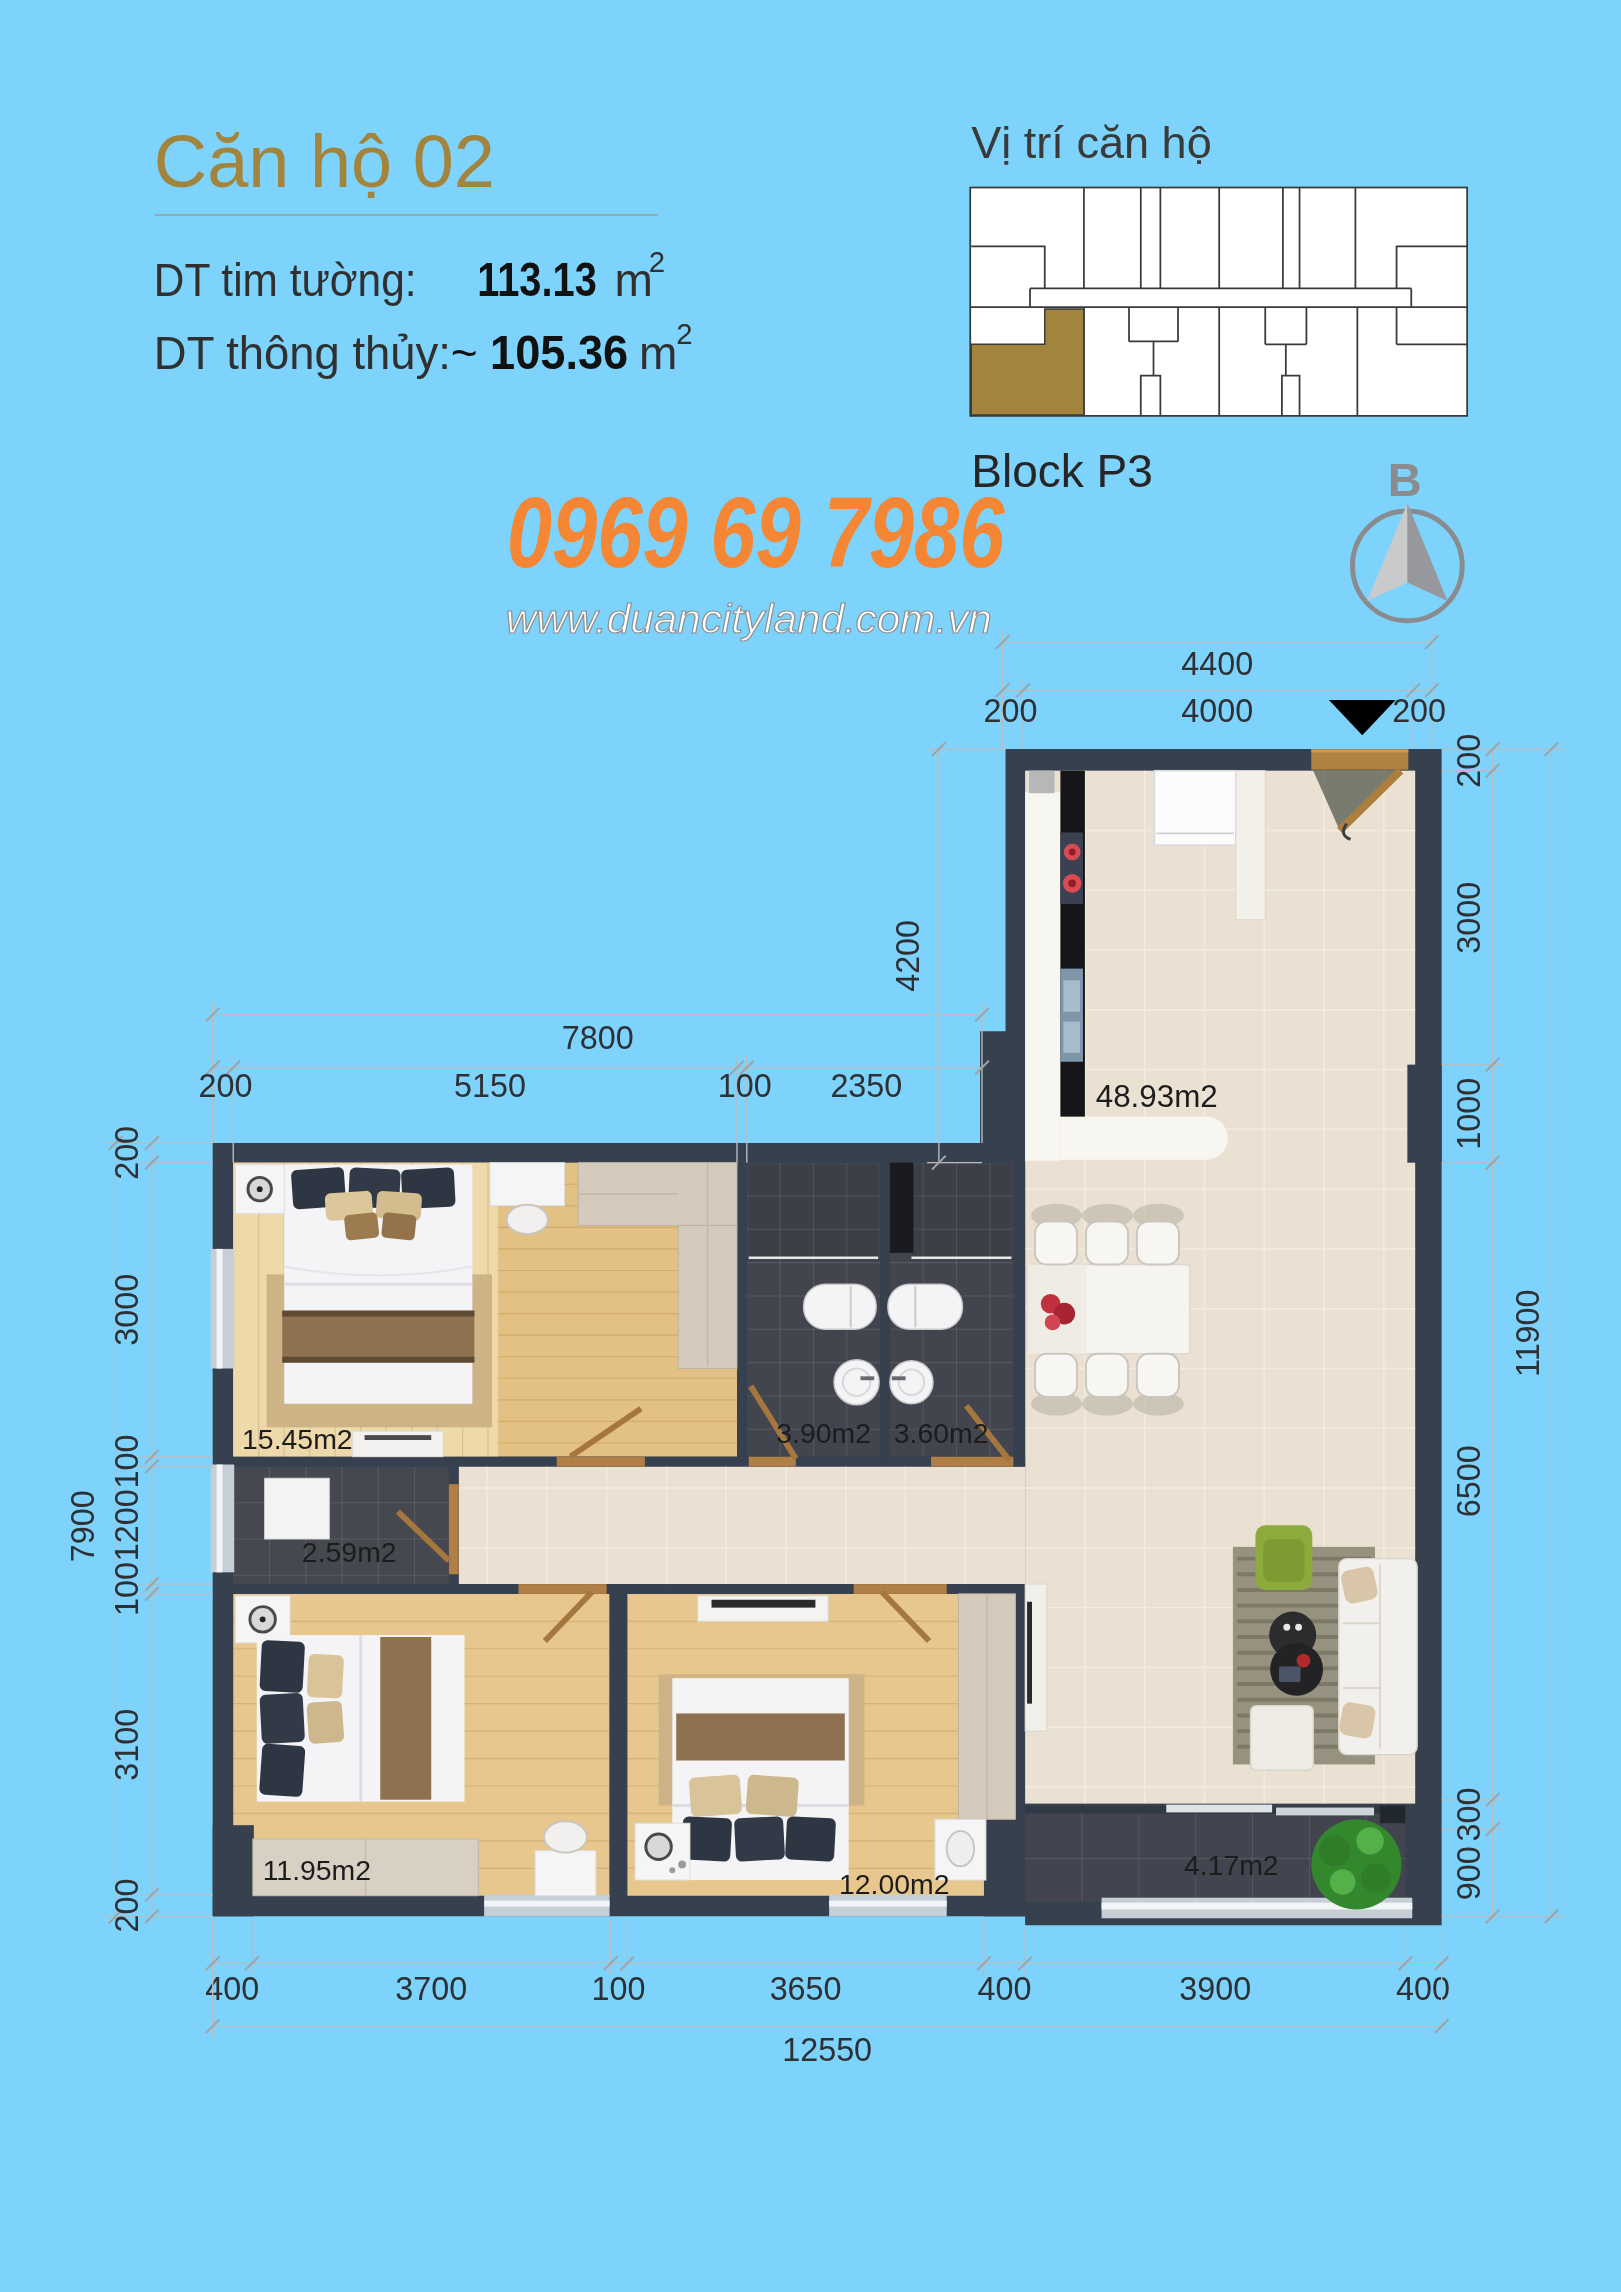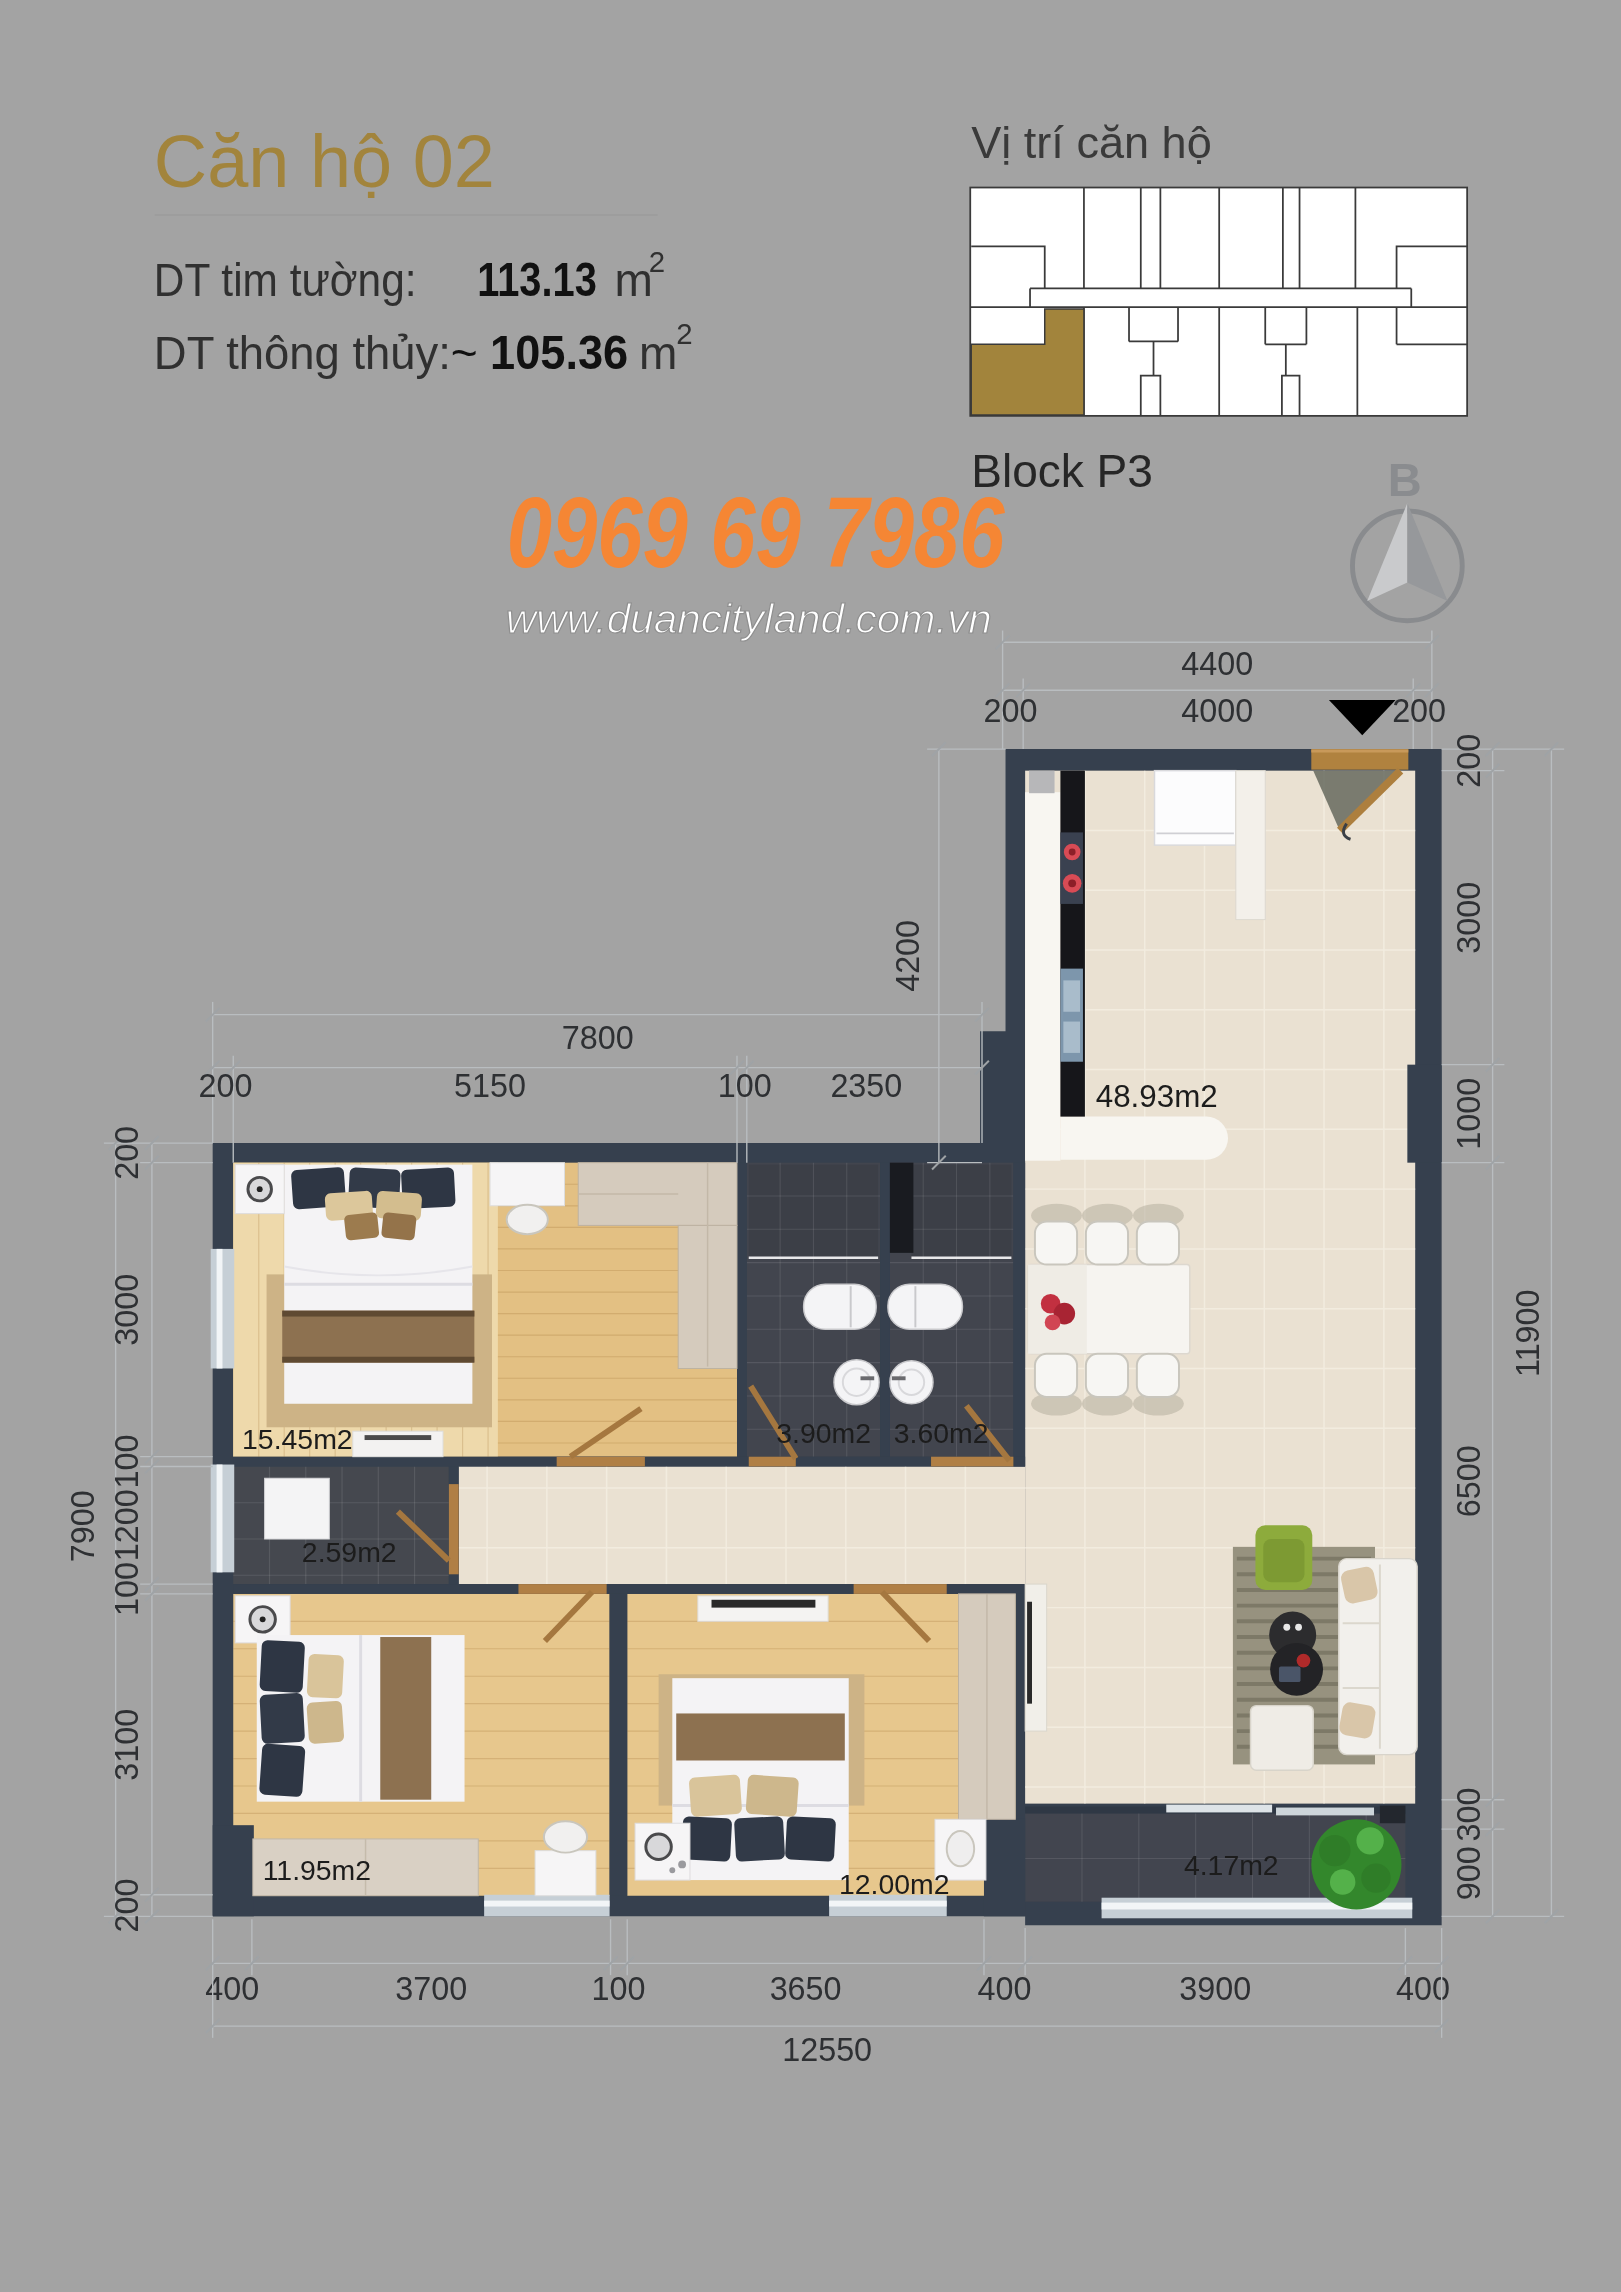--- a/index.html
+++ b/index.html
@@ -1,16 +1,16 @@
 <!DOCTYPE html>
 <html><head>
 <meta charset="utf-8">
 <style>
   html,body{margin:0;padding:0;background:#ffffff;}
-  #page{position:relative;width:1621px;height:2293px;background:#a3a3a3;overflow:hidden;
+  #page{position:relative;width:1621px;height:2293px;background:#7dd3fc;overflow:hidden;
         font-family:"Liberation Sans", sans-serif;}
   svg text{font-family:"Liberation Sans", sans-serif;}
 </style>
 </head>
 <body>
 <div id="page">
 <svg width="1621" height="2293" viewBox="0 0 1654 2339" xmlns="http://www.w3.org/2000/svg">
 <defs>
   <clipPath id="clipLiving">
           <path d="M1046,786 H1444 V1840 H1046 Z"></path>

